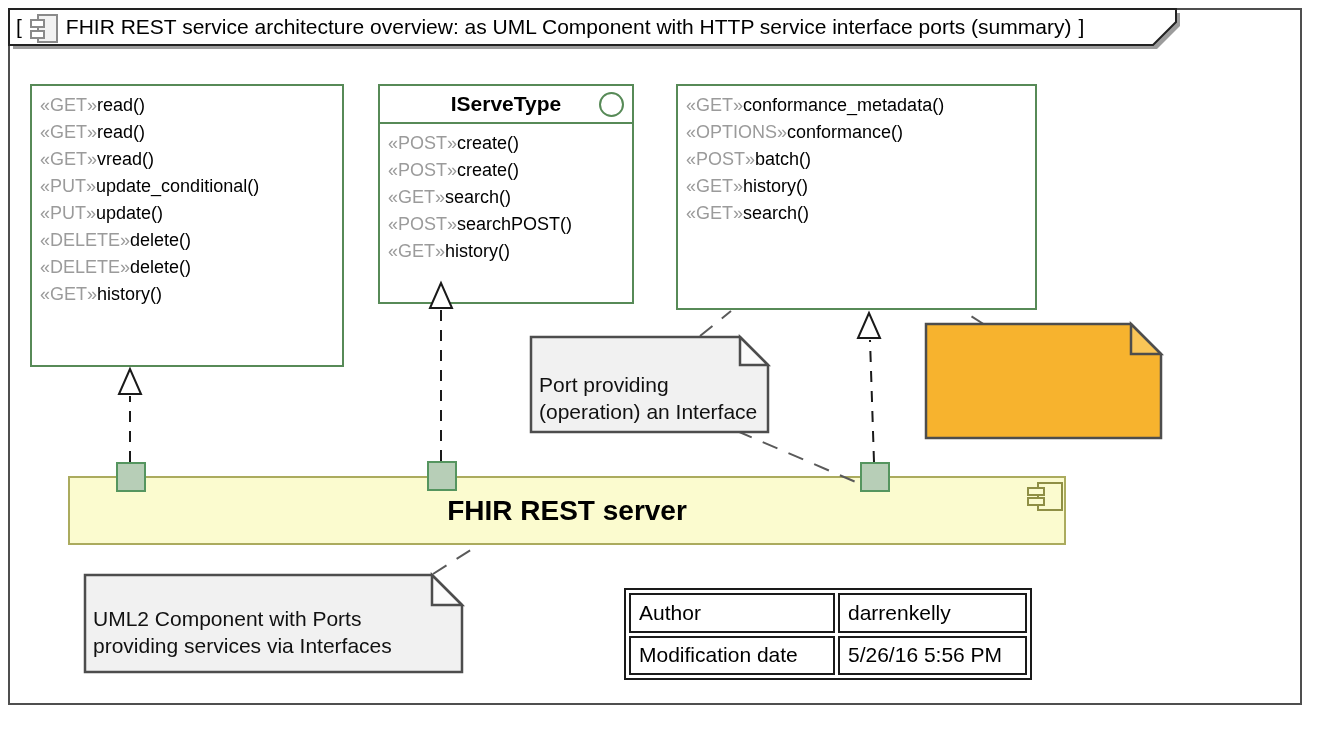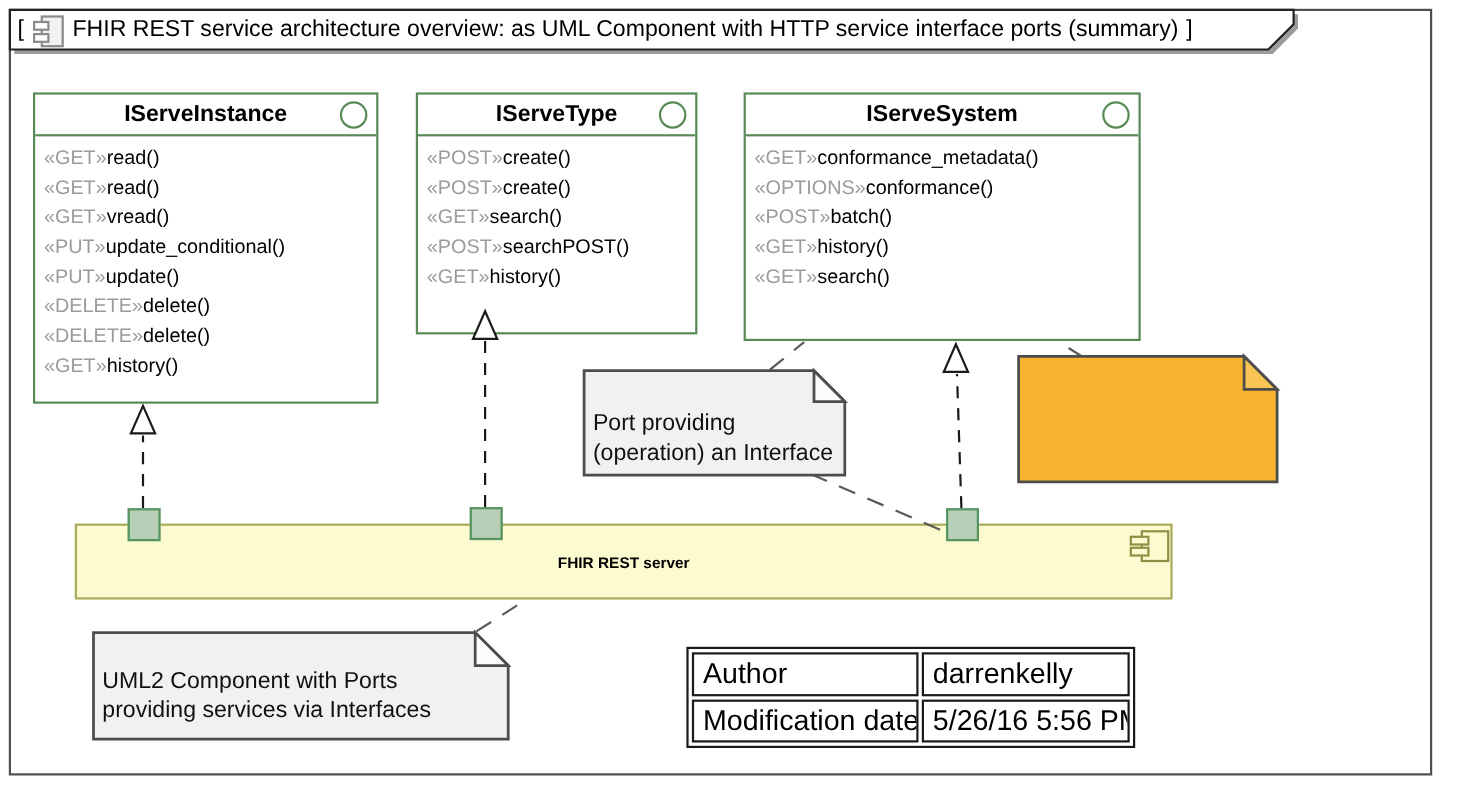--- a/index.html
+++ b/index.html
@@ -30,40 +30,40 @@
   }
   .iface-body{padding:6px 0 0 8px;font-size:18px;line-height:27px;white-space:nowrap;}
   .st{color:#9b9b9b;}
   .mn{color:#000;}
   
   .component-bar{
     position:absolute;left:68px;top:476px;width:998px;height:69px;box-sizing:border-box;
     background:#FBFBCF;border:2px solid #ABAB5E;z-index:1;
     display:flex;align-items:center;justify-content:center;
   }
-  .component-label{font-weight:bold;font-size:14px;}
+  .component-label{font-weight:bold;font-size:28px;}
   .bar-icon{position:absolute;left:1026px;top:481px;z-index:10;}
   
   .port{
     position:absolute;width:30px;height:30px;box-sizing:border-box;
     background:#B7CEB7;border:2px solid #55955F;z-index:10;
   }
   
   .note-text{
     position:absolute;z-index:10;font-size:21px;line-height:27px;white-space:pre-line;color:#111;
   }
   
   .info-table{
     position:absolute;left:624px;top:588px;width:408px;height:92px;box-sizing:border-box;
     border:2px solid #1a1a1a;background:#fff;padding:3px;z-index:1;
     display:grid;grid-template-columns:206px 1fr;grid-template-rows:1fr 1fr;gap:3px;
   }
   .info-cell{
     border:2px solid #1a1a1a;display:flex;align-items:center;
-    padding-left:8px;font-size:26px;white-space:nowrap;overflow:hidden;
+    padding-left:8px;font-size:21px;white-space:nowrap;overflow:hidden;
   }
 </style>
 </head>
 <body>
 
 <div id="canvas">
 
   <svg id="overlay">
 
     <rect x="9" y="9" width="1292" height="695" fill="none" stroke="#4F4F4F" stroke-width="2"></rect>
@@ -110,24 +110,20 @@
     <svg class="title-icon" width="30" height="32" viewBox="0 0 30 32">
       <rect x="9" y="3" width="19" height="27" fill="#f2f2f2" stroke="#8a8a8a" stroke-width="2"></rect>
       <rect x="2" y="8" width="13" height="7" fill="#fff" stroke="#8a8a8a" stroke-width="2"></rect>
       <rect x="2" y="19" width="13" height="7" fill="#fff" stroke="#8a8a8a" stroke-width="2"></rect>
     </svg>
     <span>FHIR REST service architecture overview: as UML Component with HTTP service interface ports (summary)</span>
     <span>]</span>
   </div>
 
   <div class="iface" style="left:30px;top:84px;width:314px;height:283px;">
-    <div class="iface-head">
-      <span>IServeInstance</span>
-      <span class="iface-circle"></span>
-    </div>
     <div class="iface-body">
       <div><span class="st">«GET»</span><span class="mn">read()</span></div>
       <div><span class="st">«GET»</span><span class="mn">read()</span></div>
       <div><span class="st">«GET»</span><span class="mn">vread()</span></div>
       <div><span class="st">«PUT»</span><span class="mn">update_conditional()</span></div>
       <div><span class="st">«PUT»</span><span class="mn">update()</span></div>
       <div><span class="st">«DELETE»</span><span class="mn">delete()</span></div>
       <div><span class="st">«DELETE»</span><span class="mn">delete()</span></div>
       <div><span class="st">«GET»</span><span class="mn">history()</span></div>
     </div>
@@ -141,24 +137,20 @@
     <div class="iface-body">
       <div><span class="st">«POST»</span><span class="mn">create()</span></div>
       <div><span class="st">«POST»</span><span class="mn">create()</span></div>
       <div><span class="st">«GET»</span><span class="mn">search()</span></div>
       <div><span class="st">«POST»</span><span class="mn">searchPOST()</span></div>
       <div><span class="st">«GET»</span><span class="mn">history()</span></div>
     </div>
   </div>
 
   <div class="iface" style="left:676px;top:84px;width:361px;height:226px;">
-    <div class="iface-head">
-      <span>IServeSystem</span>
-      <span class="iface-circle"></span>
-    </div>
     <div class="iface-body">
       <div><span class="st">«GET»</span><span class="mn">conformance_metadata()</span></div>
       <div><span class="st">«OPTIONS»</span><span class="mn">conformance()</span></div>
       <div><span class="st">«POST»</span><span class="mn">batch()</span></div>
       <div><span class="st">«GET»</span><span class="mn">history()</span></div>
       <div><span class="st">«GET»</span><span class="mn">search()</span></div>
     </div>
   </div>
 
   <div class="component-bar">

